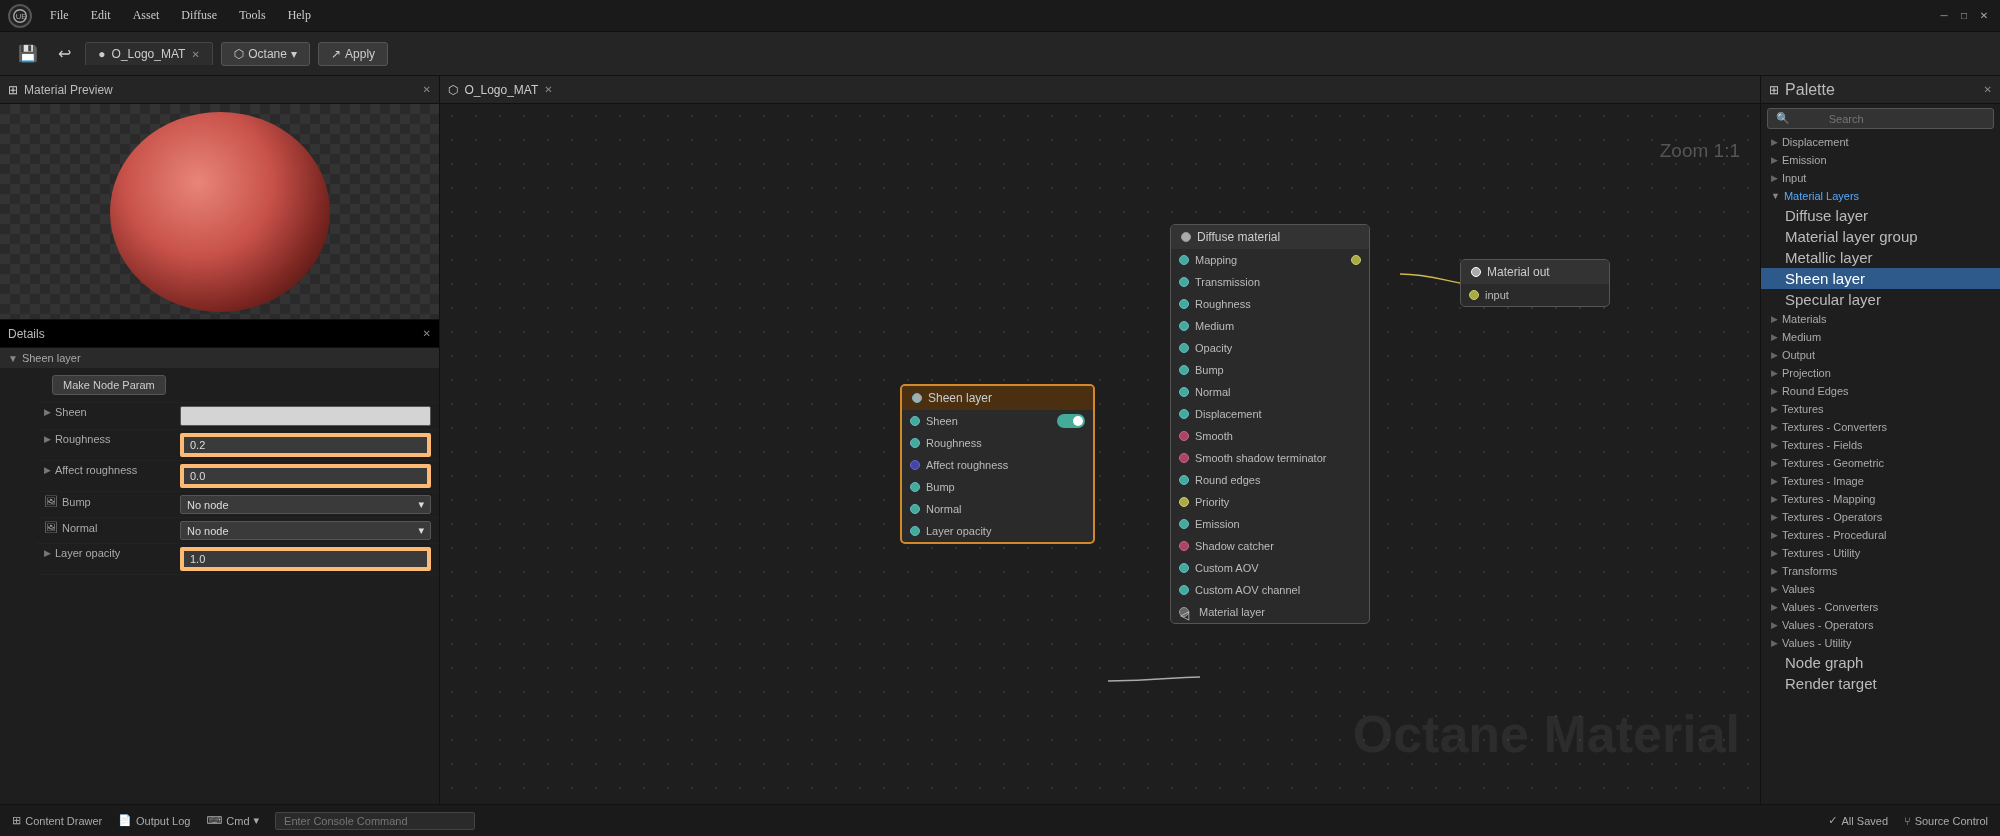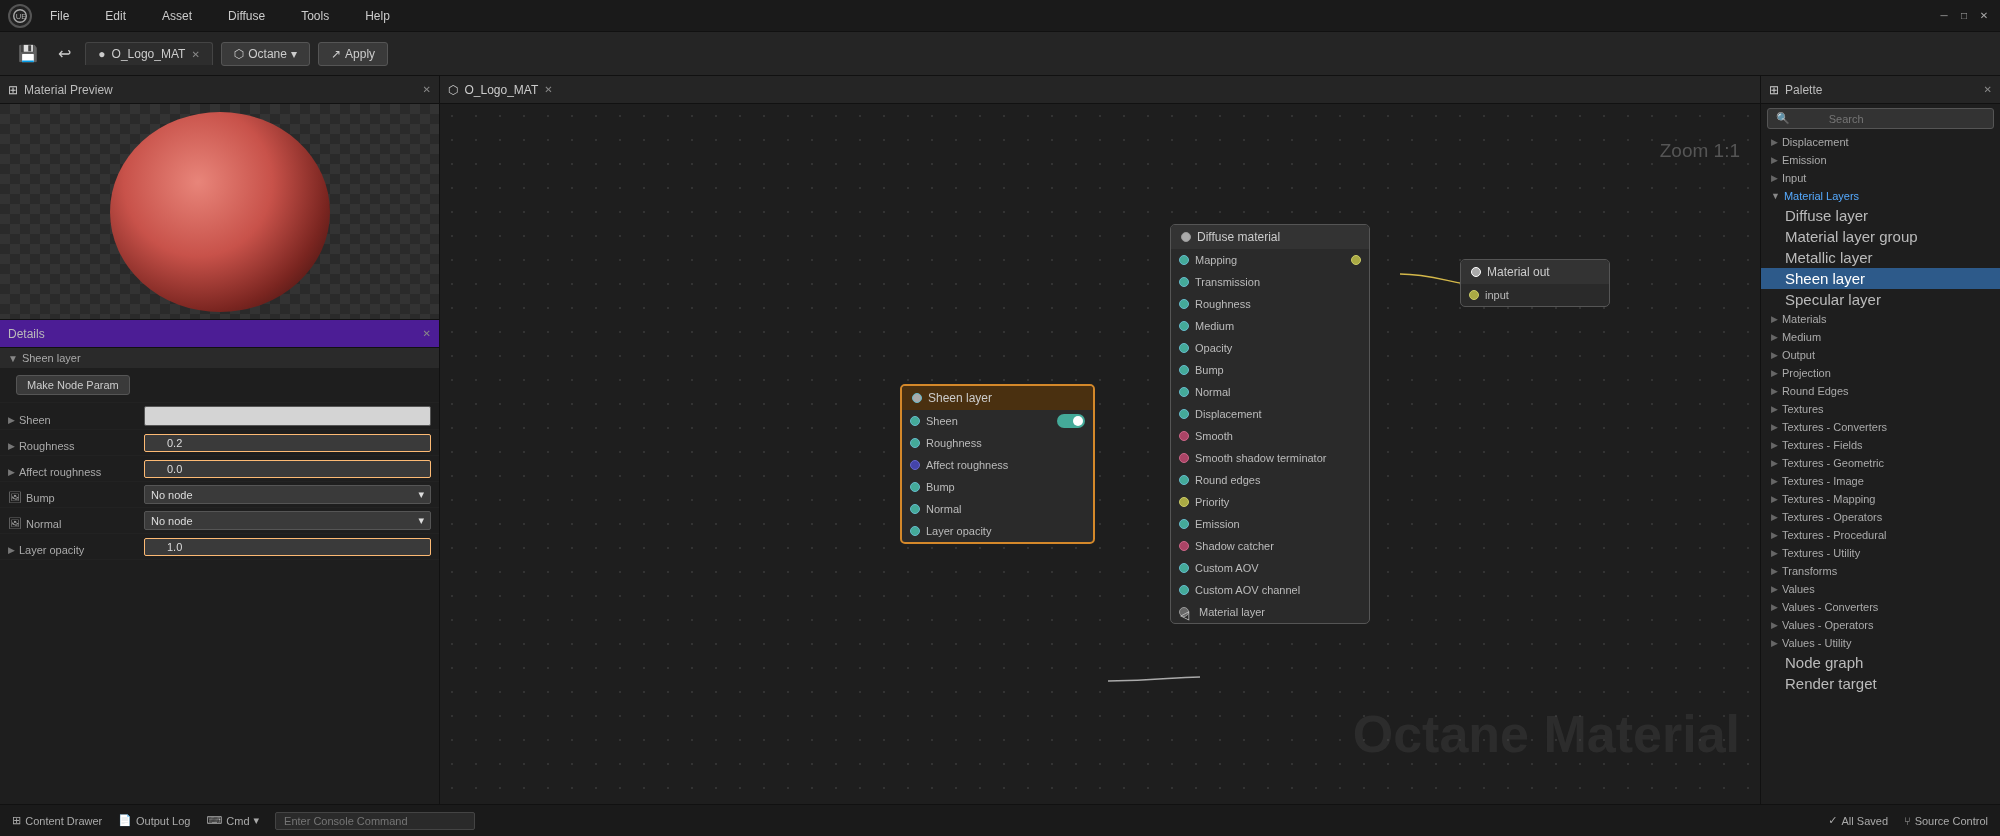--- a/index.html
+++ b/index.html
@@ -27,21 +27,21 @@
     .ue-logo {
       width: 24px; height: 24px;
       border-radius: 50%;
       background: #222;
       border: 2px solid #555;
       display: flex; align-items: center; justify-content: center;
       font-size: 10px; color: #aaa;
       margin-right: 8px;
     }
     .title-bar-menus {
-      display: flex; gap: 16px;
+      display: flex; gap: 2px; font-family: Liberation Serif, serif;
     }
     .title-bar-menus span {
       padding: 2px 10px;
       cursor: pointer;
       border-radius: 3px;
       color: #ccc;
     }
     .window-controls {
       margin-left: auto;
       display: flex; gap: 4px;
@@ -143,51 +143,52 @@
       background:
         repeating-conic-gradient(#333 0% 25%, #2a2a2a 0% 50%) 0 0 / 20px 20px;
     }
 
     
     .details-panel {
       flex: 1;
       overflow-y: auto;
     }
     .details-header {
-      background: #4c1d95;
+      background: #000000;
       height: 28px;
       display: flex; align-items: center;
       padding: 0 8px; gap: 6px;
       border-bottom: 1px solid #111;
     }
     .section-title {
       background: #2a2a2a;
       padding: 4px 8px;
       font-size: 11px; color: #aaa;
       display: flex; align-items: center; gap: 4px;
     }
     .section-title .arrow { color: #888; font-size: 10px; }
 
     .detail-row {
-      display: flex; align-items: flex-end;
+      display: flex; align-items: flex-start;
       padding: 3px 8px; gap: 6px;
       border-bottom: 1px solid #222;
       min-height: 26px;
+      margin-left: 36px;
     }
     .detail-label {
       color: #aaa; font-size: 11px;
       display: flex; align-items: center; gap: 4px;
       width: 130px; flex-shrink: 0;
     }
     .detail-label .arrow { color: #777; font-size: 9px; }
     .detail-value {
       flex: 1;
       background: #3a3a3a;
-      border: 1px solid #fdba74;
-      padding: 2px 22px;
+      border: 4px solid #fdba74;
+      padding: 2px 6px;
       border-radius: 2px;
       color: #ddd;
       font-size: 11px;
     }
     .detail-value-white {
       flex: 1;
       background: #d4d4d4;
       border: 1px solid #555;
       padding: 2px 6px;
       border-radius: 2px;
@@ -318,21 +319,21 @@
       border-left: 1px solid #111;
       display: flex; flex-direction: column;
     }
     .palette-header {
       background: #252525;
       height: 28px;
       display: flex; align-items: center;
       padding: 0 8px; gap: 6px;
       border-bottom: 1px solid #111;
     }
-    .palette-title { flex: 1; font-size: 12px; color: #bbb; }
+    .palette-title { flex: 1; font-size: 16px; color: #bbb; }
     .palette-search {
       background: #333;
       border: 1px solid #555;
       padding: 3px 8px;
       margin: 4px 6px;
       border-radius: 3px;
       color: #ccc; font-size: 11px;
       display: flex; align-items: center; gap: 4px;
     }
     .palette-search input {

